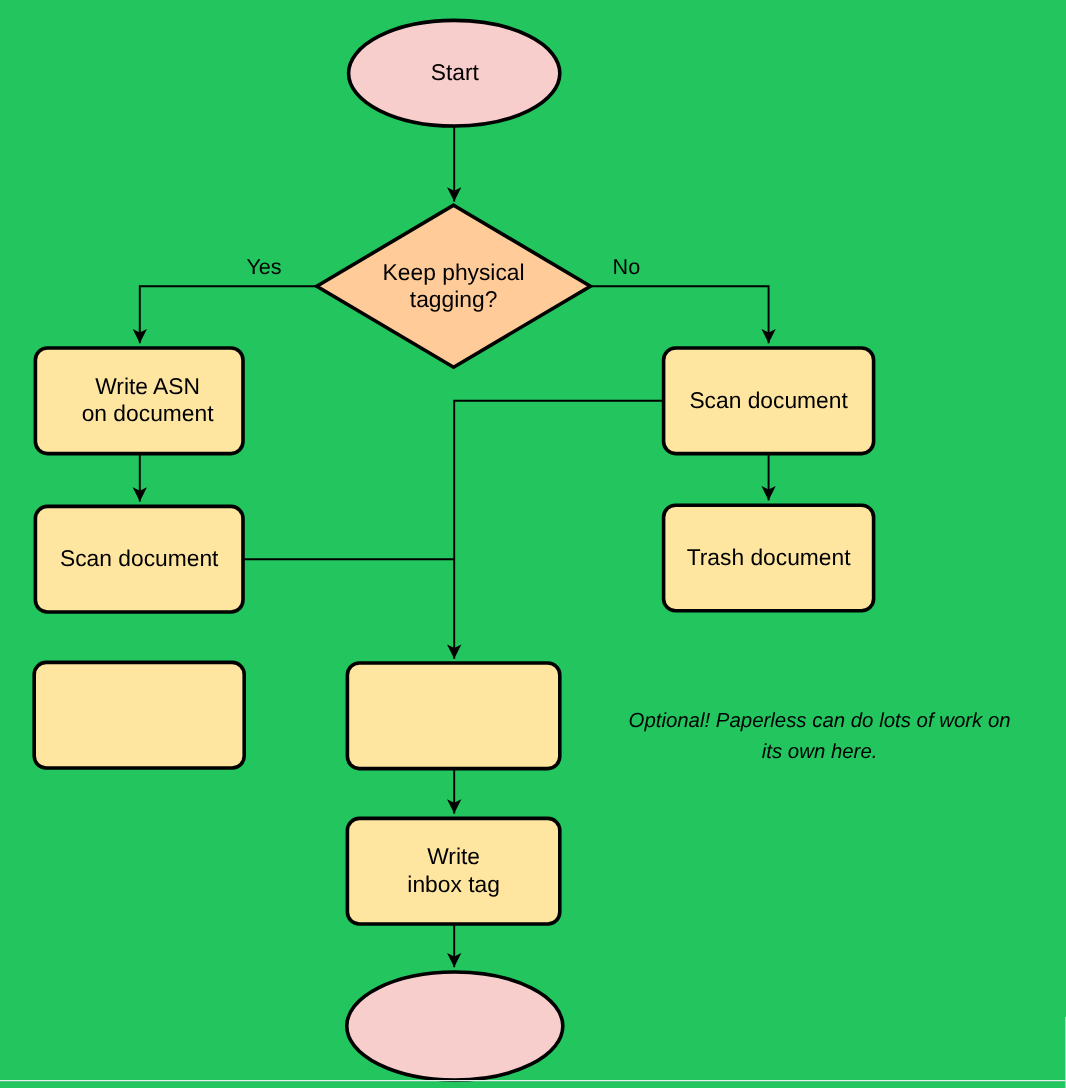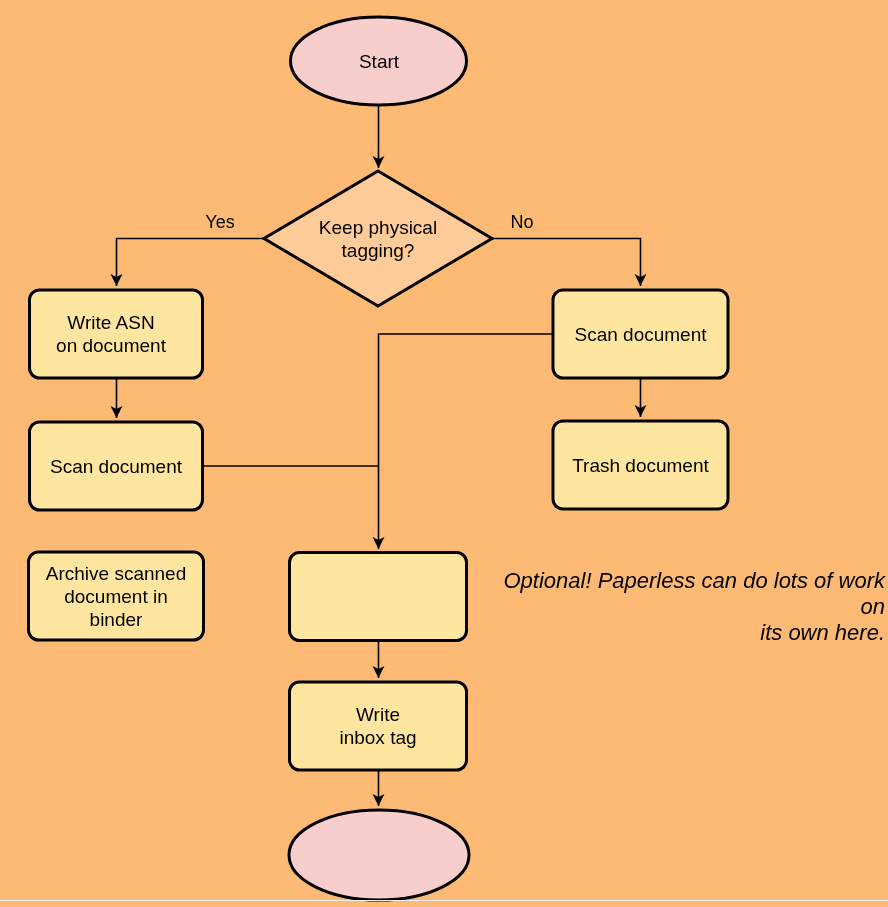--- a/index.html
+++ b/index.html
@@ -11,21 +11,21 @@
   body {
     width: 888px;
     height: 907px;
     font-family: "Liberation Sans", sans-serif;
     color: var(--text, #000);
   }
   .canvas {
     position: relative;
     width: 888px;
     height: 907px;
-    background: #fdba74;
+    background: #22c55e;
   }
   svg.layer {
     position: absolute;
     left: 0;
     top: 0;
     width: 888px;
     height: 907px;
   }
   .edge {
     fill: none;
@@ -51,27 +51,27 @@
     line-height: 23px;
     color: var(--text, #000);
   }
   .edge-label {
     font-size: 18px;
     line-height: 20px;
   }
   .note {
     position: absolute;
     left: 481px;
-    top: 568px;
+    top: 588px;
     width: 404px;
-    font-size: 22px;
+    font-size: 17px;
     line-height: 26px;
     font-style: italic;
     white-space: pre-line;
-    text-align: right;
+    text-align: center;
     color: var(--text, #000);
   }
   .page-bottom-border {
     position: absolute;
     left: 0;
     top: 900px;
     width: 888px;
     height: 0;
     border-top: 1px solid #e8ebee;
   }
@@ -106,26 +106,23 @@
     <rect class="shape process" x="553" y="290" width="175" height="88" rx="10"></rect>
     <rect class="shape process" x="553" y="421" width="175" height="88" rx="10"></rect>
     <rect class="shape process" x="289.5" y="552.5" width="177" height="88" rx="10"></rect>
     <rect class="shape process" x="289.5" y="682" width="177" height="88" rx="10"></rect>
     <ellipse class="shape terminator" cx="379" cy="855" rx="90" ry="45"></ellipse>
   </svg>
 
   <div class="label" style="left:289px; top:17px; width:180px; height:88px;">Start</div>
   <div class="label" style="left:264px; top:172px; width:228px; height:133px;">Keep physical
 tagging?</div>
-  <div class="label" style="left:18px; top:290px; width:186px; height:88px;">Write ASN
+  <div class="label" style="left:30px; top:290px; width:186px; height:88px;">Write ASN
 on document</div>
   <div class="label" style="left:29px; top:422px; width:174px; height:88px;">Scan document</div>
-  <div class="label" style="left:28px; top:552px; width:176px; height:88px;">Archive scanned
-document in
-binder</div>
   <div class="label" style="left:553px; top:290px; width:175px; height:88px;">Scan document</div>
   <div class="label" style="left:553px; top:421px; width:175px; height:88px;">Trash document</div>
   <div class="label" style="left:289px; top:682px; width:178px; height:88px;">Write
 inbox tag</div>
 
   <div class="label edge-label" style="left:192px; top:209px; width:56px; height:26px;">Yes</div>
   <div class="label edge-label" style="left:494px; top:209px; width:56px; height:26px;">No</div>
 
   <div class="note">Optional! Paperless can do lots of work on
 its own here.</div>

